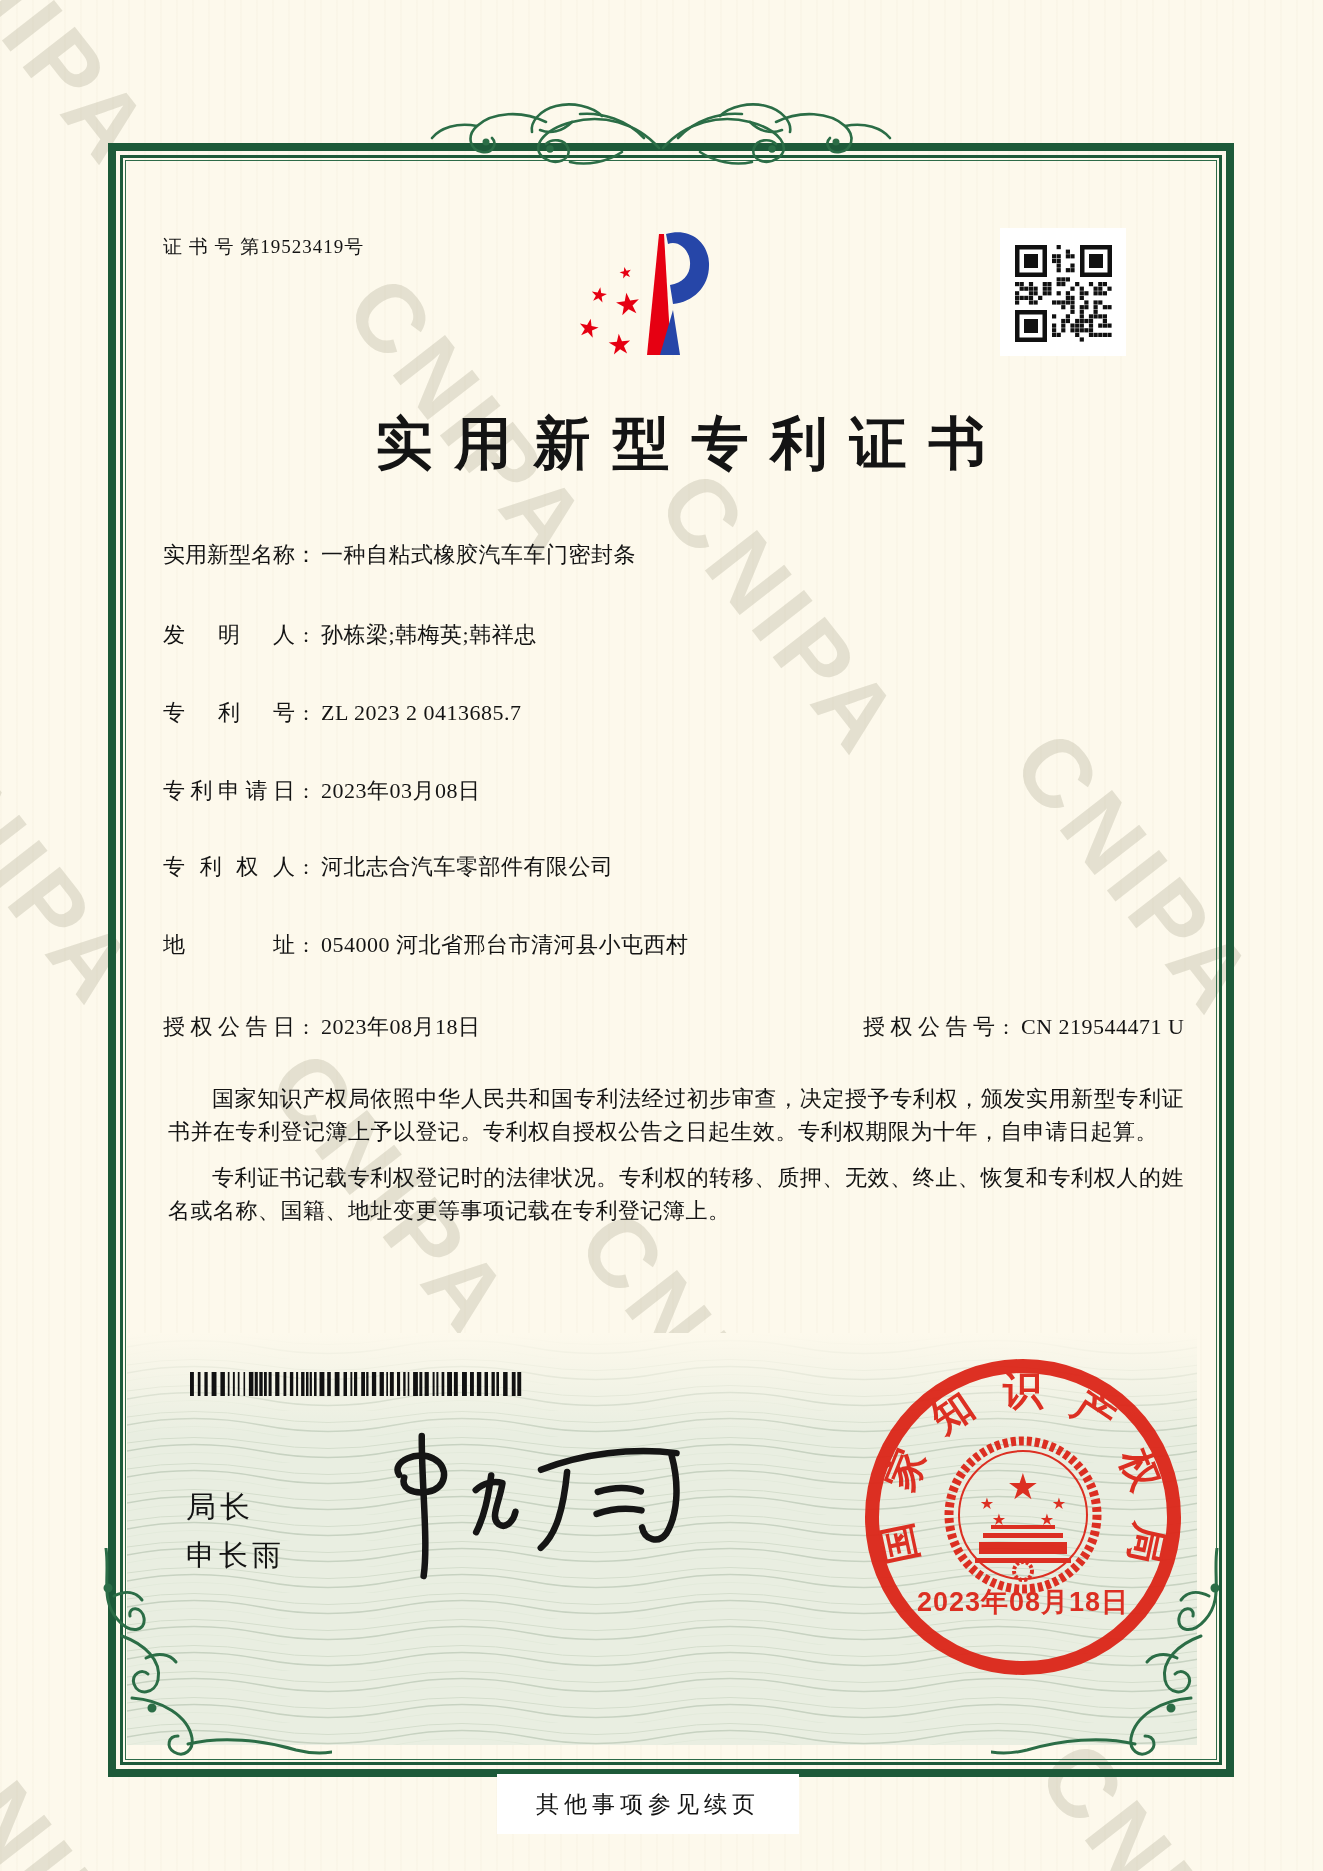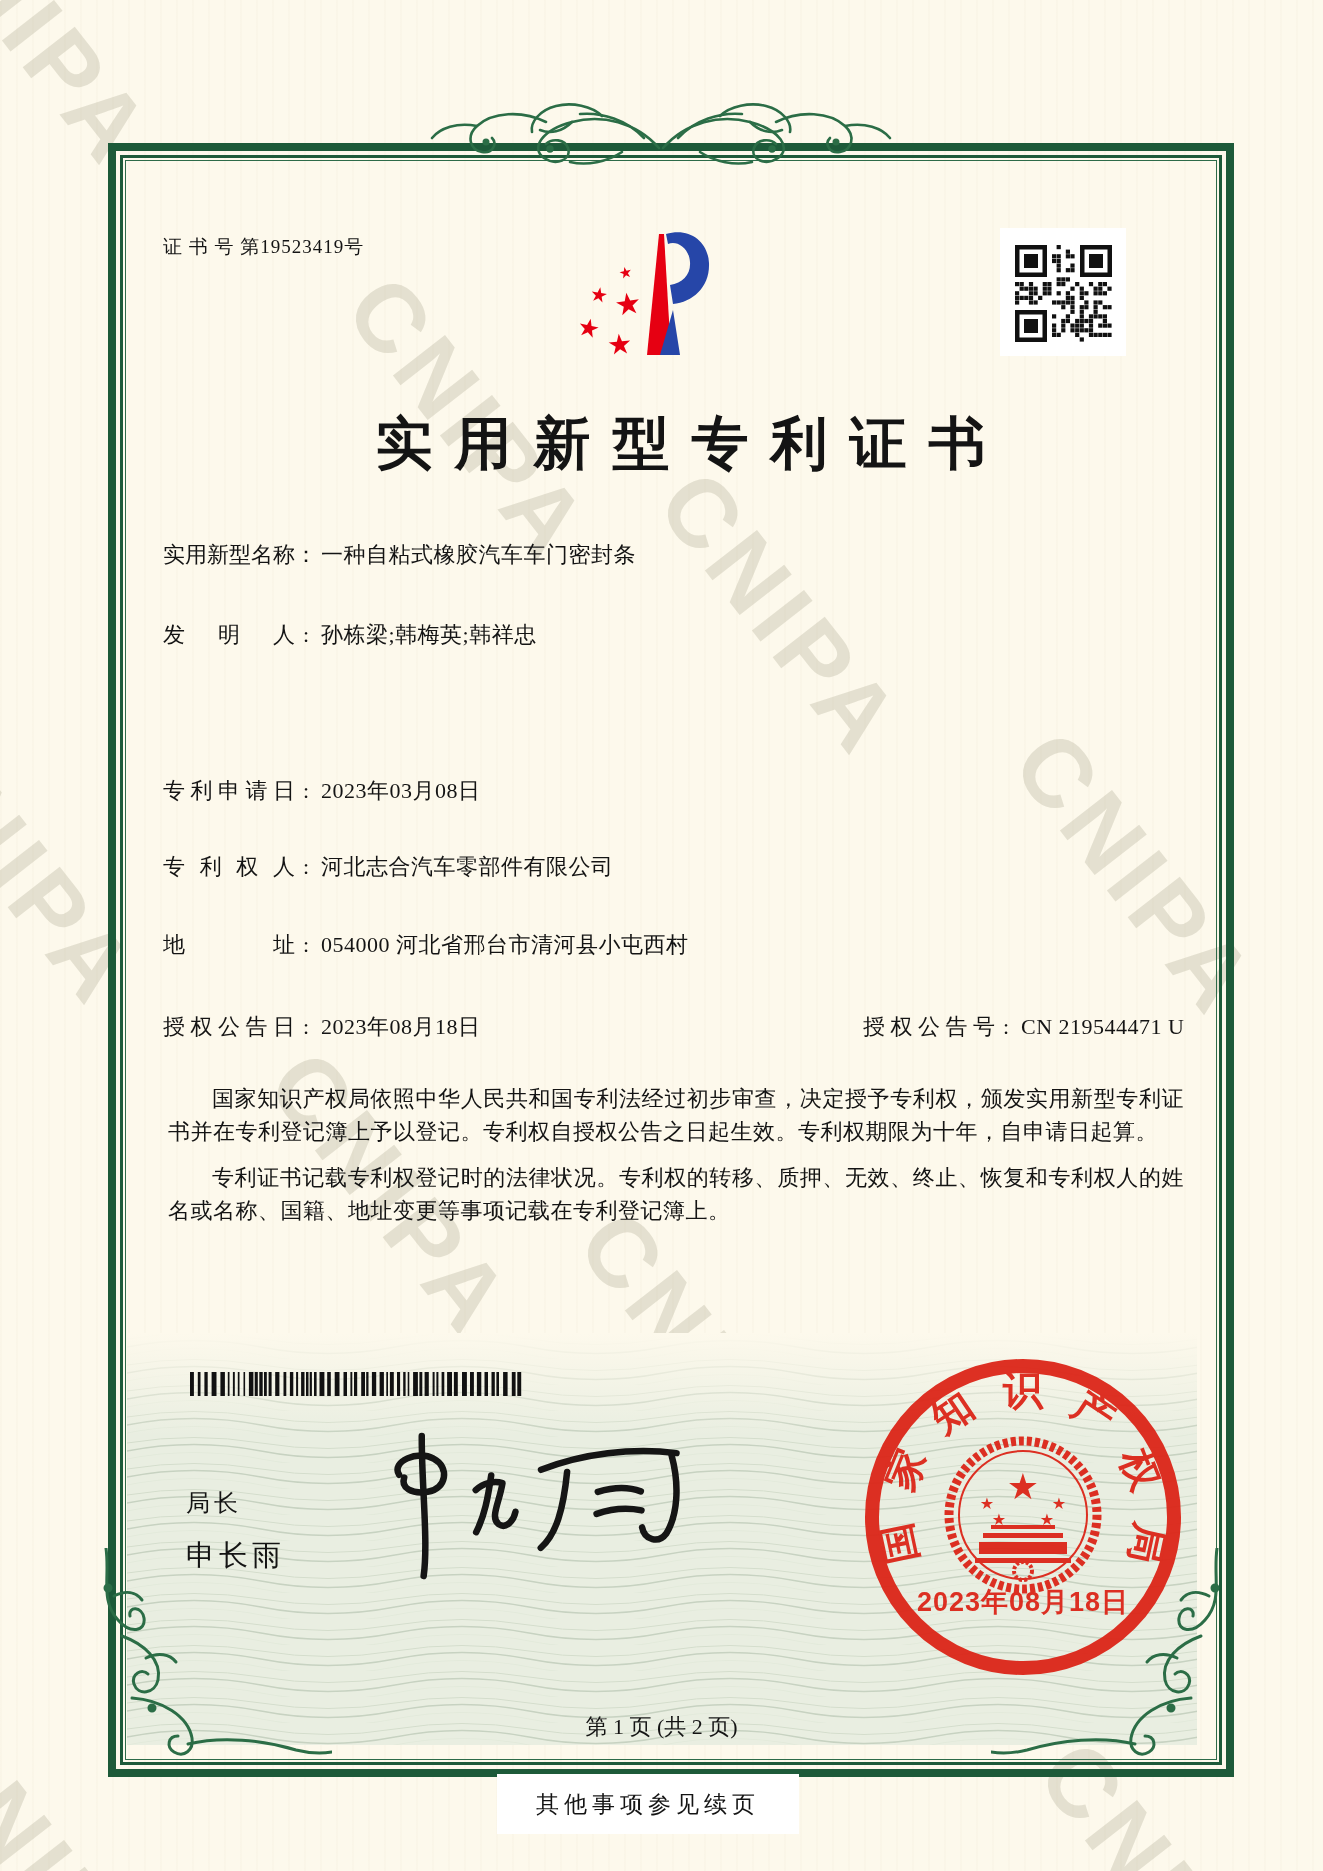--- a/index.html
+++ b/index.html
@@ -21,21 +21,21 @@
          font-size:57px;font-weight:bold;letter-spacing:22px;text-indent:22px;padding-left:19px;}
   .row{position:absolute;left:163px;font-size:22px;white-space:nowrap;height:30px;line-height:30px;}
   .flabel{display:inline-block;width:132px;text-align:justify;text-align-last:justify;}
   .colon{display:inline-block;width:22px;text-align:center;}
   .fvalue{margin-left:4px;letter-spacing:.5px;}
   .grant2{position:absolute;left:700px;top:0;}
   .legal{position:absolute;left:162px;top:1076px;width:1028px;font-size:22px;line-height:33px;
          text-align:justify;letter-spacing:.5px;}
   .legal p{margin:6px;text-indent:2em;}
   .legal p + p{margin-top:13px;}
-  .signoff-title{position:absolute;left:186px;top:1487px;font-size:24px;
+  .signoff-title{position:absolute;left:186px;top:1487px;font-size:30px;
                  font-family:"Liberation Sans",sans-serif;font-weight:500;letter-spacing:4px;}
   .signoff-name{position:absolute;left:186px;top:1536px;font-size:29px;
                 font-family:"Liberation Sans",sans-serif;font-weight:500;letter-spacing:4px;}
   .footer-page{position:absolute;left:0;top:1712px;width:100%;text-align:center;font-size:22px;}
   .note-box{position:absolute;left:497px;top:1774px;width:302px;height:60px;background:#fff;
             display:flex;align-items:center;justify-content:center;font-size:23px;letter-spacing:5px;}
   
   .qr-patch{position:absolute;left:1000px;top:228px;width:126px;height:128px;background:#fff;}
   .qr{position:absolute;left:1015px;top:245px;}
   .logo{position:absolute;left:572px;top:226px;}
@@ -275,20 +275,23 @@
   </svg>
 
   <div class="title">实用新型专利证书</div>
 
   <div class="row" style="top:540px">
     <span class="flabel">实用新型名称</span><span class="colon">：</span><span class="fvalue">一种自粘式橡胶汽车车门密封条</span>
   </div>
   <div class="row" style="top:620px">
     <span class="flabel">发明人</span><span class="colon">:</span><span class="fvalue">孙栋梁;韩梅英;韩祥忠</span>
   </div>
+  <div class="row" style="top:698px">
+    <span class="flabel">专利号</span><span class="colon">:</span><span class="fvalue">ZL 2023 2 0413685.7</span>
+  </div>
   <div class="row" style="top:776px">
     <span class="flabel">专利申请日</span><span class="colon">:</span><span class="fvalue">2023年03月08日</span>
   </div>
   <div class="row" style="top:852px">
     <span class="flabel">专利权人</span><span class="colon">:</span><span class="fvalue">河北志合汽车零部件有限公司</span>
   </div>
   <div class="row" style="top:930px">
     <span class="flabel">地址</span><span class="colon">:</span><span class="fvalue">054000 河北省邢台市清河县小屯西村</span>
   </div>
   <div class="row" style="top:1012px">
@@ -400,16 +403,15 @@
       <text x="184" y="168" font-size="16" text-anchor="middle">★</text>
       <rect x="128" y="168" width="64" height="4"></rect>
       <rect x="120" y="176" width="80" height="5"></rect>
       <rect x="116" y="185" width="88" height="12"></rect>
       <rect x="112" y="201" width="96" height="5"></rect>
       <circle cx="160" cy="214" r="9" fill="none" stroke="#dc2417" stroke-width="4" stroke-dasharray="3 2"></circle>
     </g>
     <text class="seal-date" x="160" y="254">2023年08月18日</text>
   </svg>
 
-  <div class="footer-page">第 1 页 (共 2 页)</div>
   <div class="note-box">其他事项参见续页</div>
 
 </div>
 
 </body></html>

